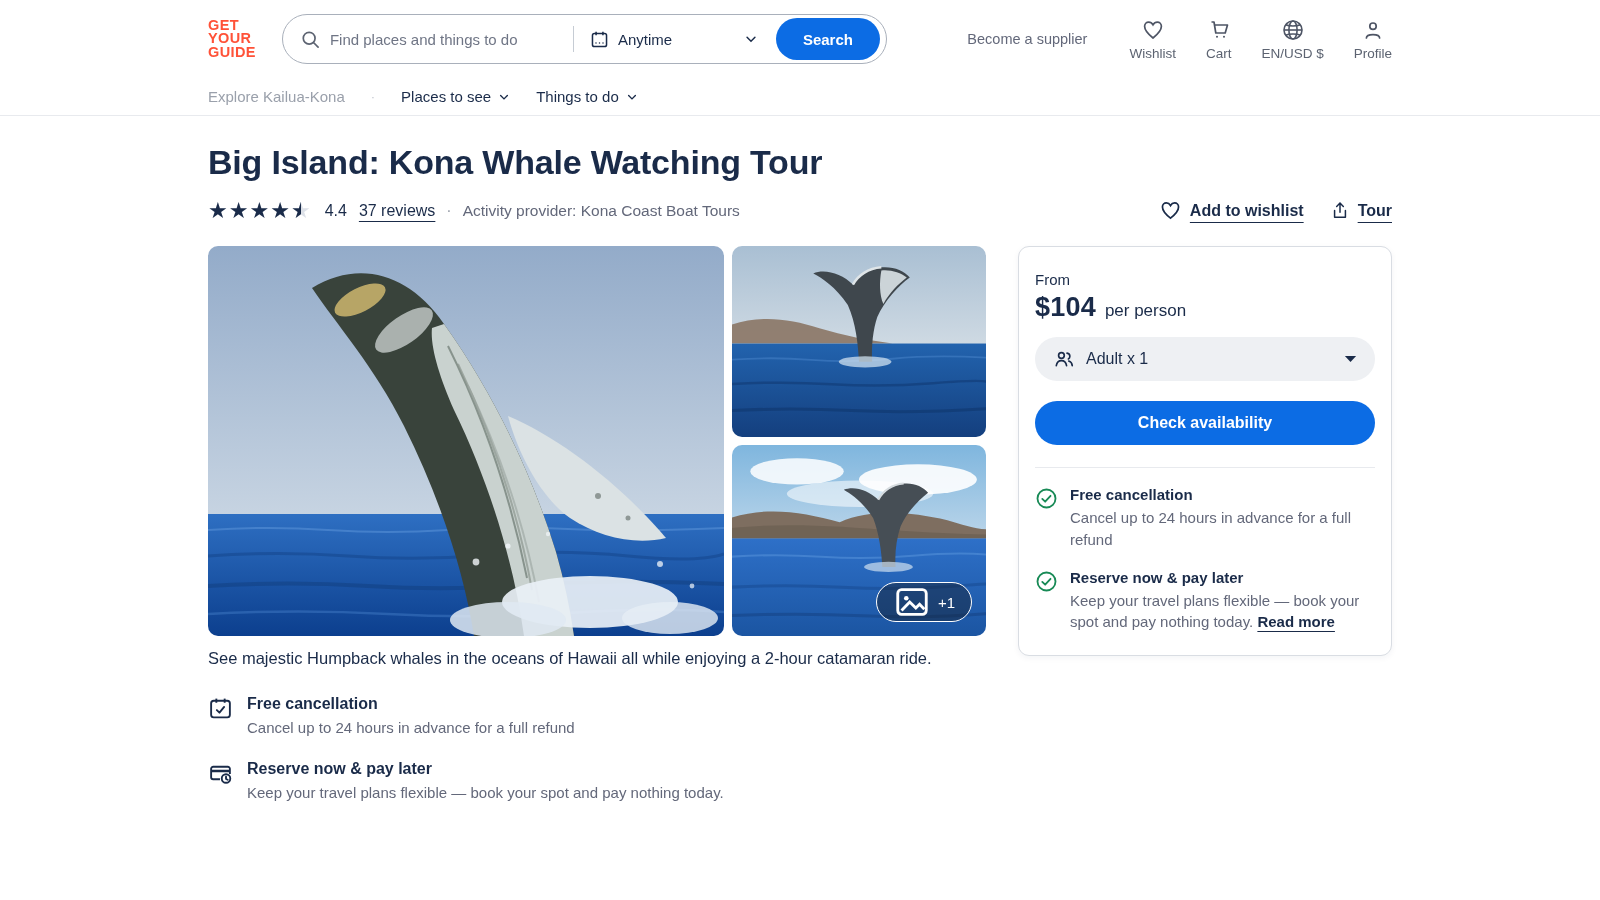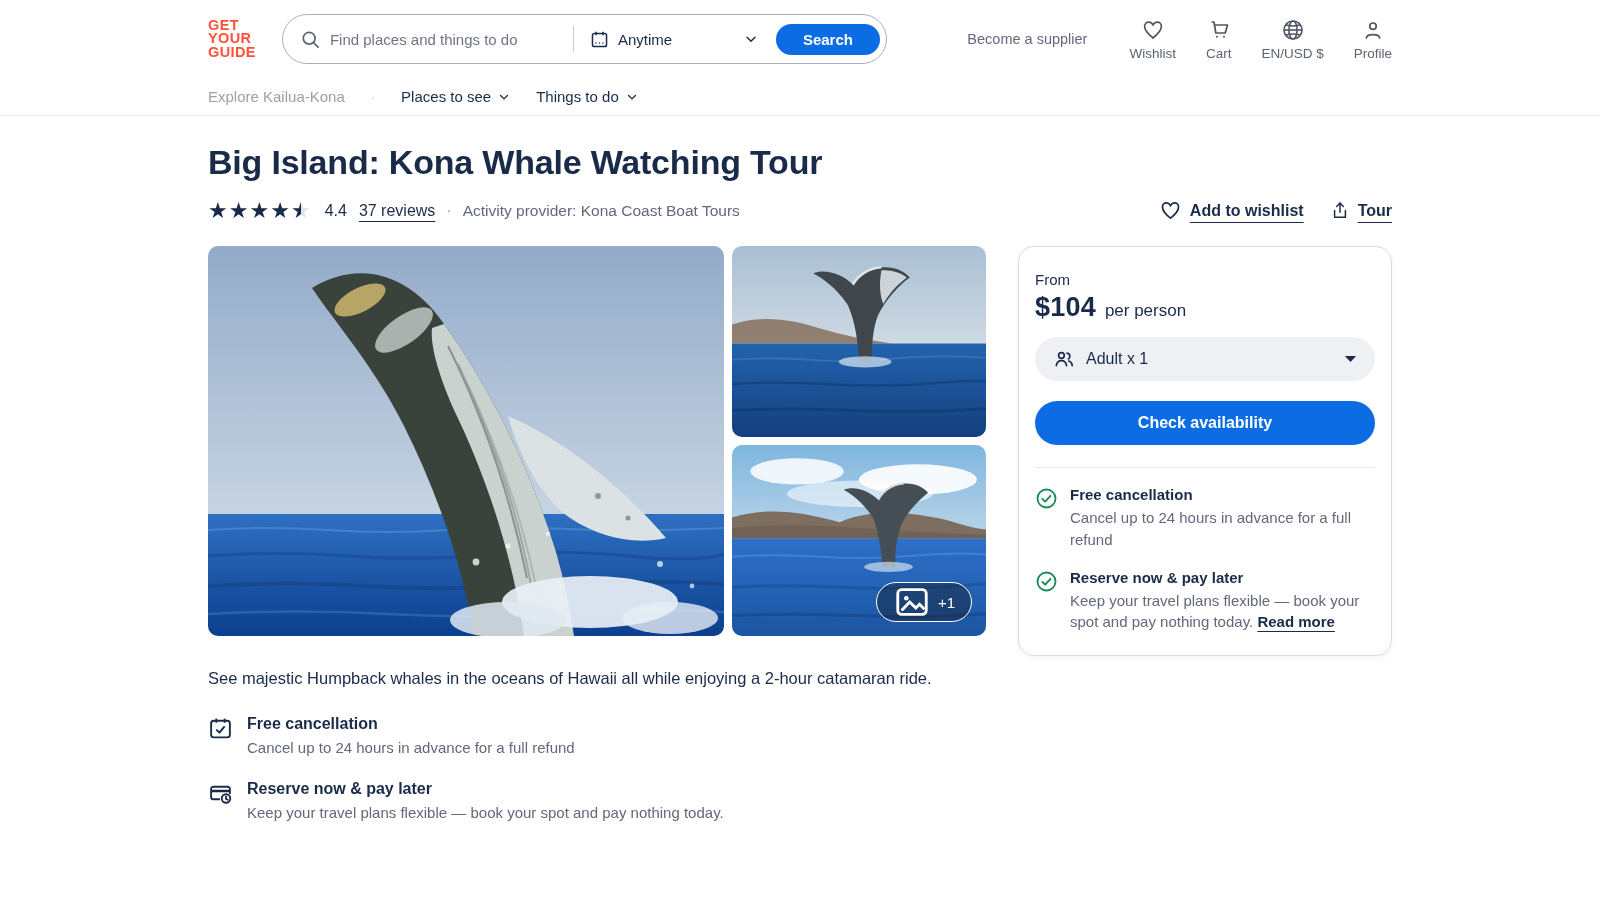--- a/index.html
+++ b/index.html
@@ -33,21 +33,21 @@
   }
   .search-bar input::placeholder { color: #6f7585; }
   .v-divider { width: 1px; height: 26px; background: #c6ccd4; margin: 0 4px; }
   .date-filter {
     width: 192px; display: flex; align-items: center; gap: 9px;
     padding: 0 12px; font-size: 15px; color: #1a2b49; cursor: pointer;
   }
   .date-filter .chev { margin-left: auto; color: #1a2b49; }
   .search-btn {
     background: #0c6ce4; color: #fff; font-weight: 700; font-size: 15px;
-    border: none; border-radius: 22px; height: 31px; padding: 0 27px;
+    border: none; border-radius: 22px; height: 42px; padding: 0 27px;
     margin-left: 6px; cursor: pointer; font-family: inherit;
   }
   .header-right { margin-left: auto; display: flex; align-items: center; gap: 30px; }
   .supplier-link { font-size: 14.5px; color: #63687a; margin-right: 12px; white-space: nowrap; }
   .icon-stack {
     display: flex; flex-direction: column; align-items: center; gap: 4px;
     cursor: pointer; color: #4e5565;
   }
   .icon-stack .icon-label { font-size: 13.5px; color: #5c6371; white-space: nowrap; }
 
@@ -90,30 +90,30 @@
   .g-tile { border-radius: 10px; overflow: hidden; position: relative; cursor: pointer; }
   .g-main { grid-row: 1 / 3; }
   .g-tile svg { width: 100%; height: 100%; }
   .more-badge {
     position: absolute; right: 14px; bottom: 14px; height: 40px; padding: 0 16px;
     border: 1.5px solid #fff; border-radius: 22px;
     background: rgba(22, 32, 44, .45); color: #fff;
     display: flex; align-items: center; gap: 7px; font-size: 15px; cursor: pointer;
   }
 
-  .desc { margin-top: 30px; font-size: 16.5px; line-height: 1.5; }
+  .desc { margin-top: 10px; font-size: 16.5px; line-height: 1.5; }
   .about-heading { margin-top: 36px; font-size: 22px; font-weight: 800; }
   .about-item { margin-top: 24px; display: flex; gap: 14px; }
   .about-item .ai-icon { flex: none; color: #1a2b49; margin-top: 1px; }
   .ai-title { font-size: 16px; font-weight: 700; }
   .ai-desc { margin-top: 6px; font-size: 15px; color: #63687a; }
 
   
   .booking-card {
-    width: 374px; flex: none; border: 1px solid #d9dde3; border-radius: 16px;
+    width: 374px; flex: none; border: 1px solid #d9dde3; border-radius: 11px;
     padding: 24px 16px 22px; box-shadow: 0 2px 6px rgba(26,43,73,.05);
     background: #fff;
   }
   .from-label { font-size: 15px; }
   .price-row { margin-top: 4px; display: flex; align-items: baseline; gap: 9px; }
   .price { font-size: 27px; font-weight: 800; letter-spacing: .2px; }
   .per-person { font-size: 17px; }
   .pill {
     margin-top: 14px; height: 44px; border-radius: 22px; background: #eef0f3;
     display: flex; align-items: center; gap: 11px; padding: 0 18px;

